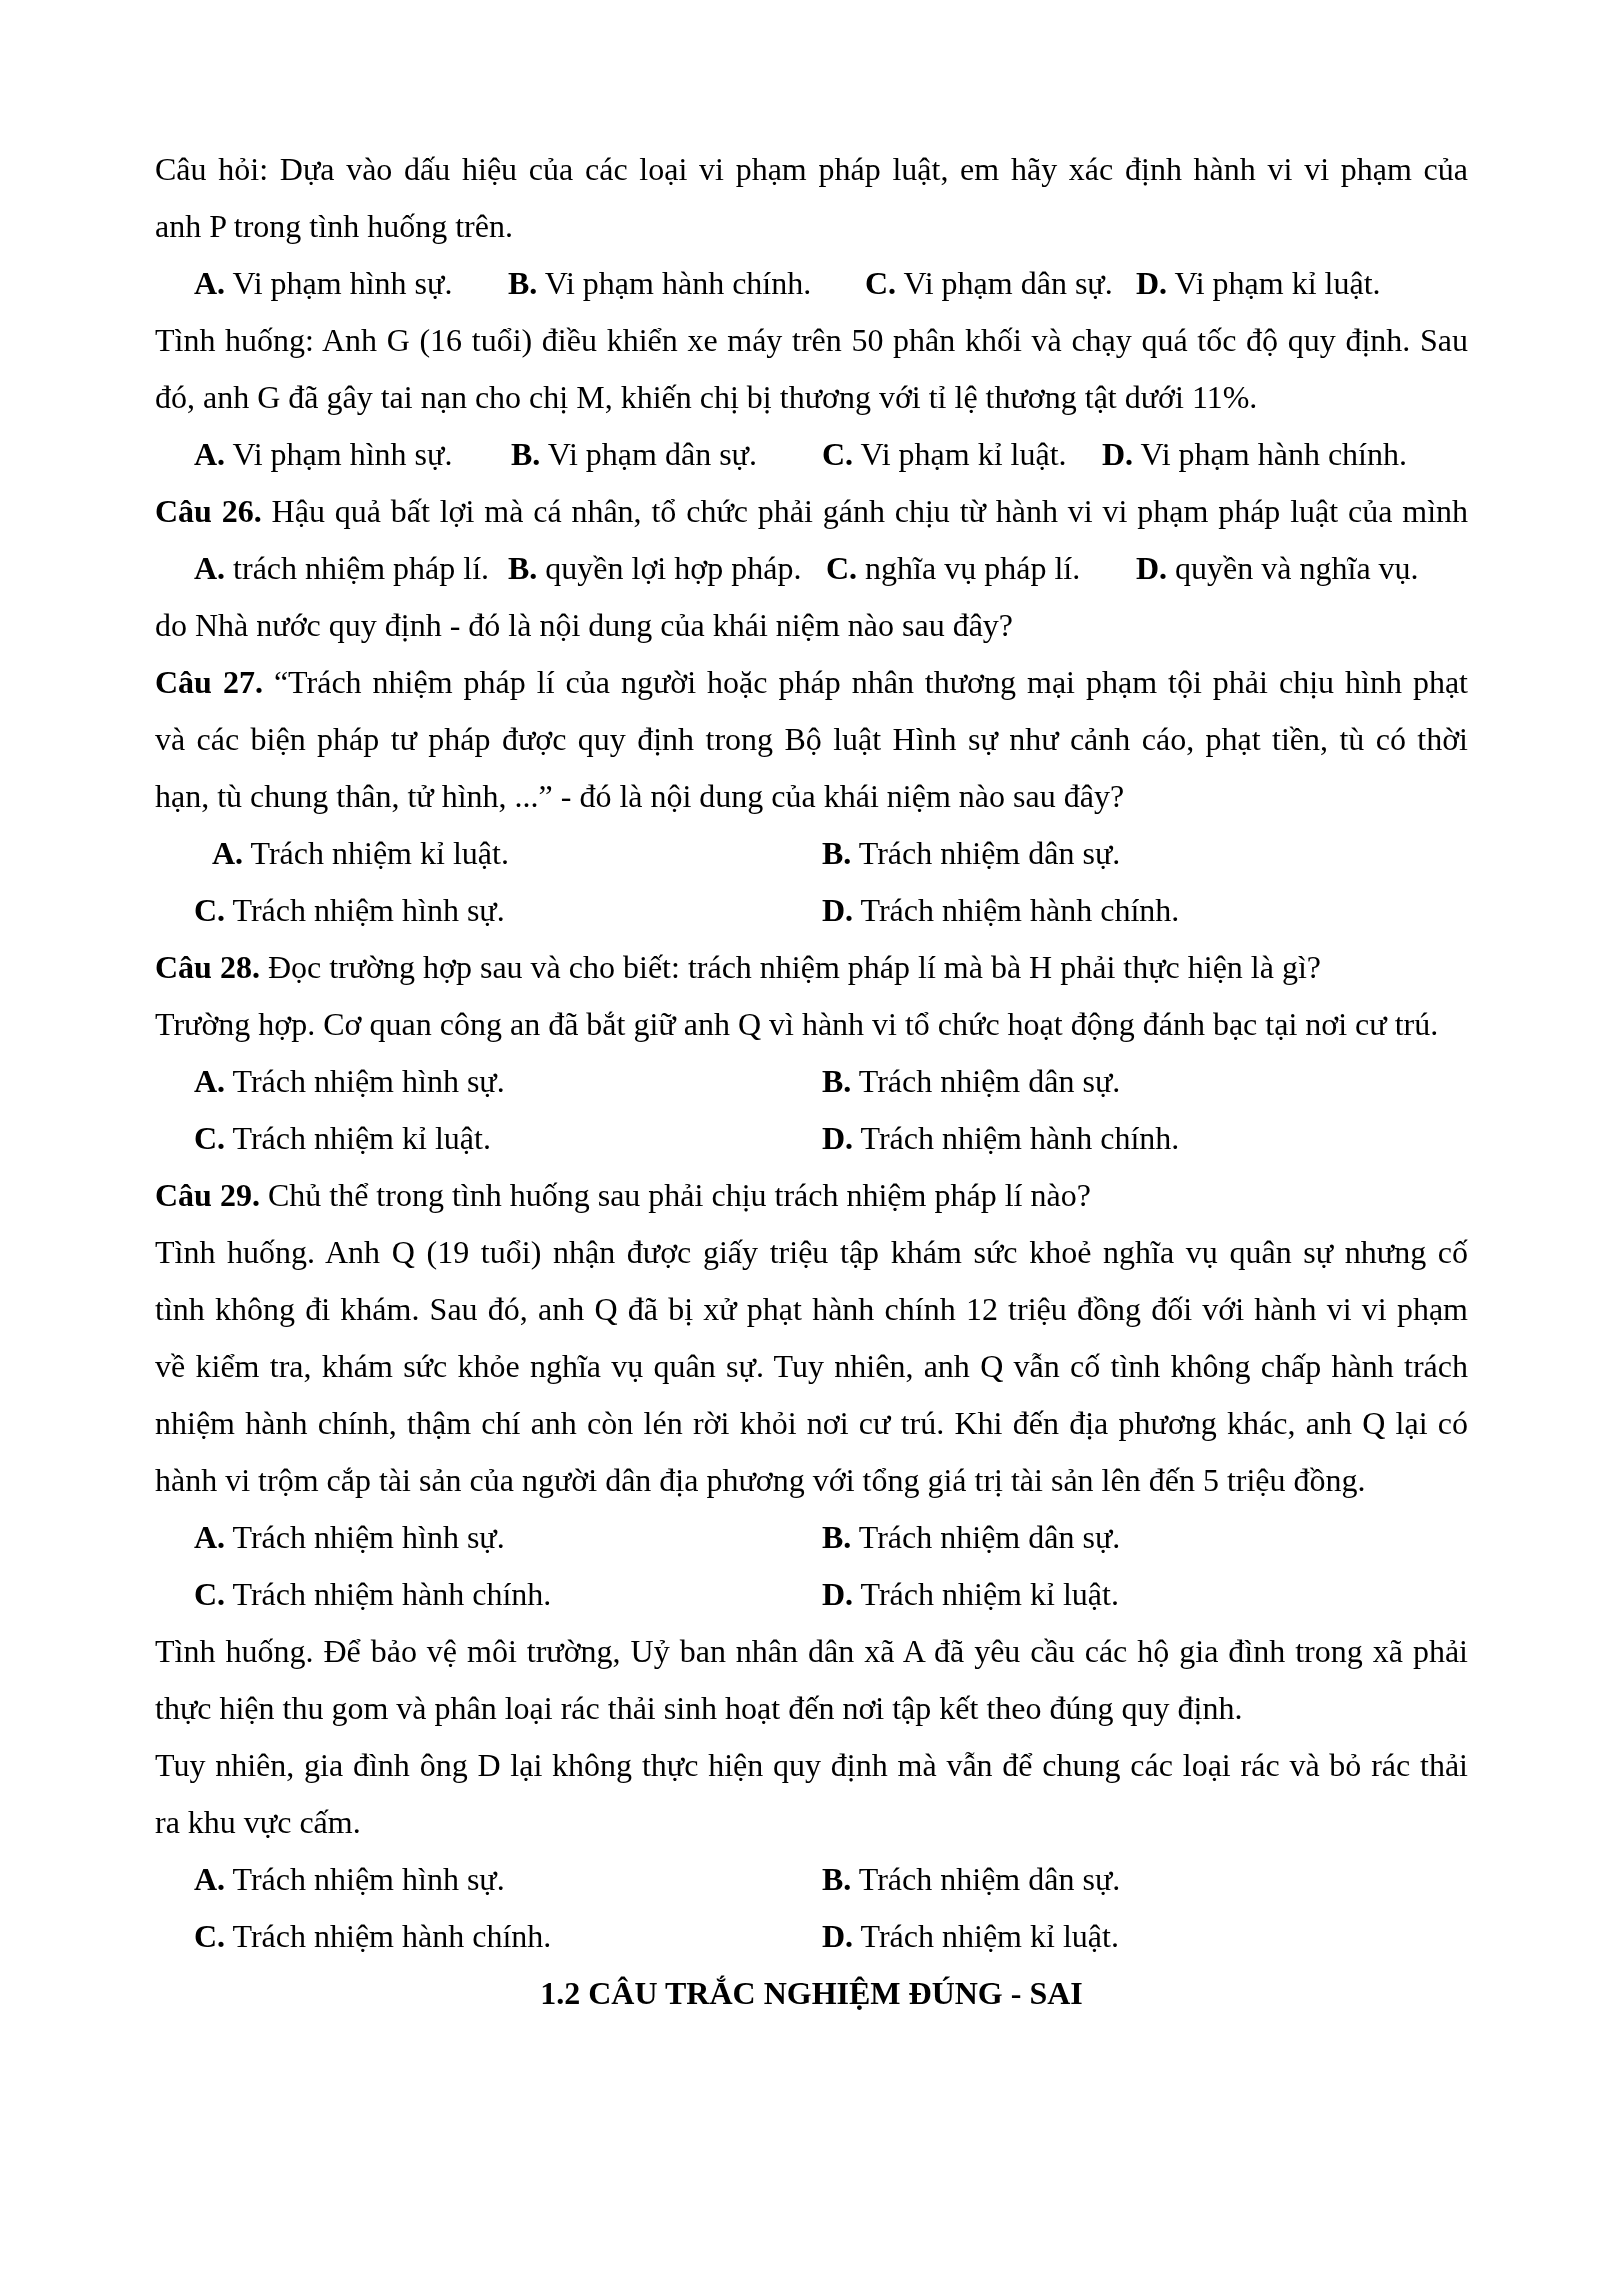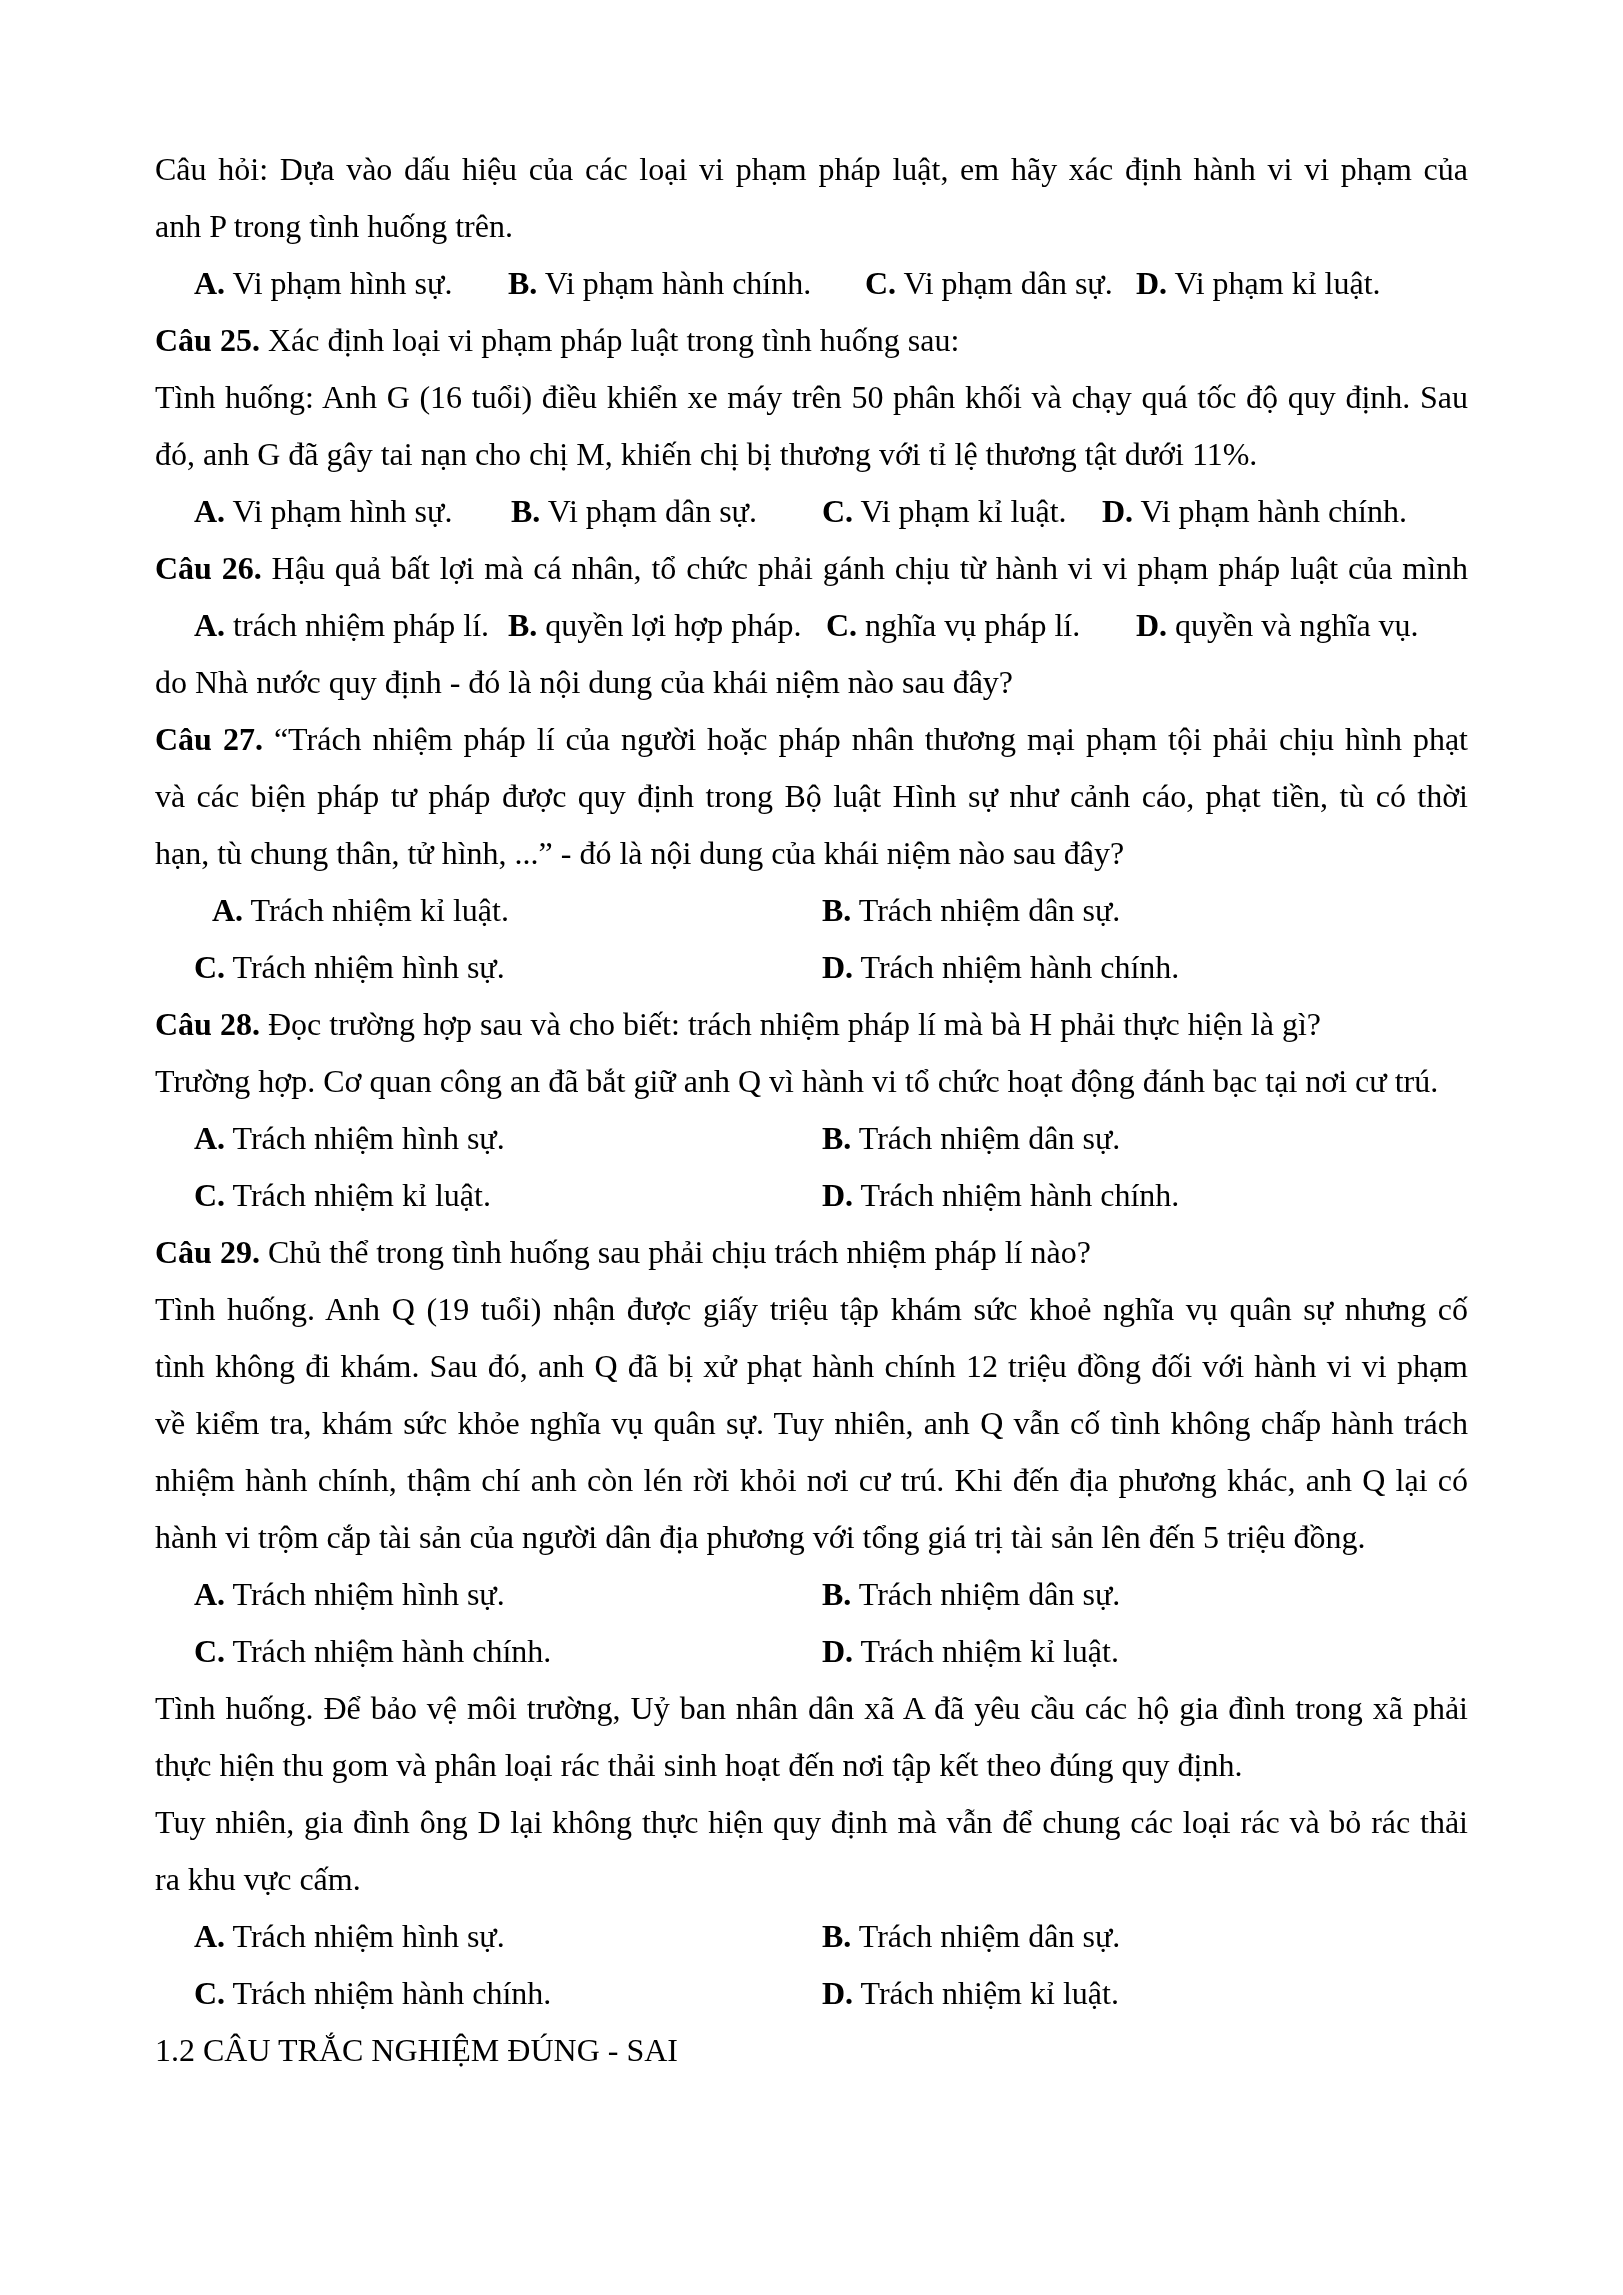--- a/index.html
+++ b/index.html
@@ -8,40 +8,39 @@
     background:#ffffff;color:#000000;
     padding:141px 155px 0 155px;
     font-family:"Liberation Serif","DejaVu Serif",serif;
     font-size:32px;line-height:57px;
   }
   p{margin:0;}
   .line{height:57px;position:relative;white-space:nowrap;}
   .just{white-space:normal;text-align:justify;text-align-last:justify;text-justify:inter-word;}
   .opt{position:absolute;top:0;white-space:nowrap;}
   .num,b{font-weight:bold;}
-  .footer-title{font-weight:normal;}
+  .footer-title{font-weight:bold;text-align:center;}
 </style>
 </head>
 <body>
 
 <main class="page">
 
   <section>
     <p class="line just">Câu hỏi: Dựa vào dấu hiệu của các loại vi phạm pháp luật, em hãy xác định hành vi vi phạm của</p>
     <p class="line">anh P trong tình huống trên.</p>
     <p class="line">
       <span class="opt" style="left:39px"><b>A.</b> <span>Vi phạm hình sự.</span></span>
       <span class="opt" style="left:353px"><b>B.</b> <span>Vi phạm hành chính.</span></span>
       <span class="opt" style="left:710px"><b>C.</b> <span>Vi phạm dân sự.</span></span>
       <span class="opt" style="left:981px"><b>D.</b> <span>Vi phạm kỉ luật.</span></span>
     </p>
   </section>
 
   <section>
-    <p class="line"><b class="num">Câu 25.</b> <span>Xác định loại vi phạm pháp luật trong tình huống sau:</span></p>
     <p class="line just">Tình huống: Anh G (16 tuổi) điều khiển xe máy trên 50 phân khối và chạy quá tốc độ quy định. Sau</p>
     <p class="line">đó, anh G đã gây tai nạn cho chị M, khiến chị bị thương với tỉ lệ thương tật dưới 11%.</p>
     <p class="line">
       <span class="opt" style="left:39px"><b>A.</b> <span>Vi phạm hình sự.</span></span>
       <span class="opt" style="left:356px"><b>B.</b> <span>Vi phạm dân sự.</span></span>
       <span class="opt" style="left:667px"><b>C.</b> <span>Vi phạm kỉ luật.</span></span>
       <span class="opt" style="left:947px"><b>D.</b> <span>Vi phạm hành chính.</span></span>
     </p>
   </section>
 

